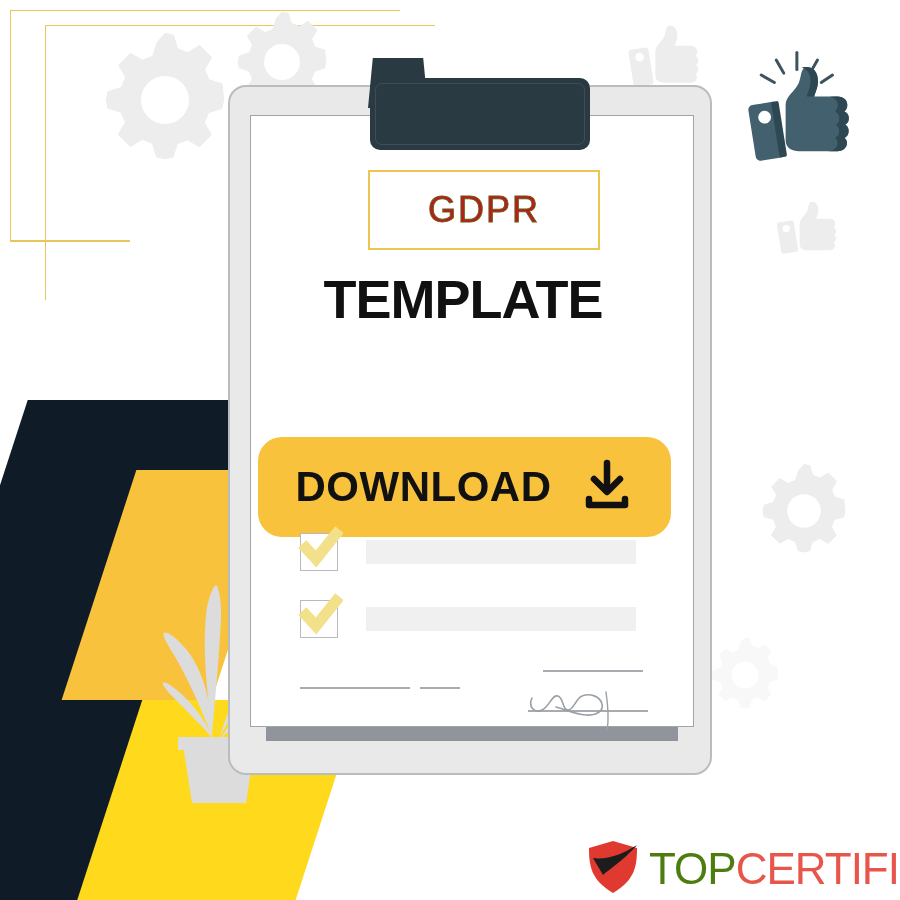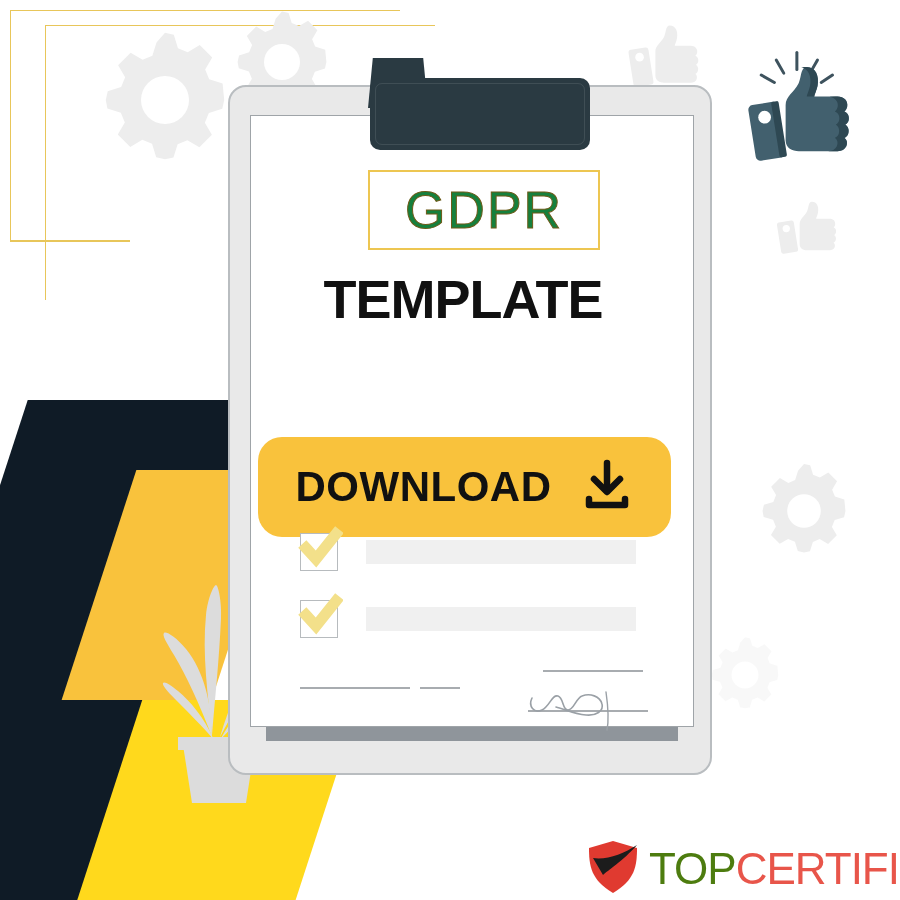--- a/index.html
+++ b/index.html
@@ -115,22 +115,22 @@
 
   
   .gdpr-box{
     position:absolute;left:368px;top:170px;
     width:232px;height:80px;
     border:2px solid #EDC651;
     box-sizing:border-box;
     display:flex;align-items:center;justify-content:center;
   }
   .gdpr-text{
-    font-size:52px;font-weight:400;letter-spacing:2px;
-    color:#15803d;
+    font-size:36px;font-weight:400;letter-spacing:2px;
+    color:#b91c1c;
     -webkit-text-stroke:1px #6d5a18;
     font-family:"Liberation Sans", sans-serif;
   }
 
   .headline{
     position:absolute;left:248px;top:272px;
     width:430px;
     text-align:center;
     color:#111111;
     font-weight:bold;

